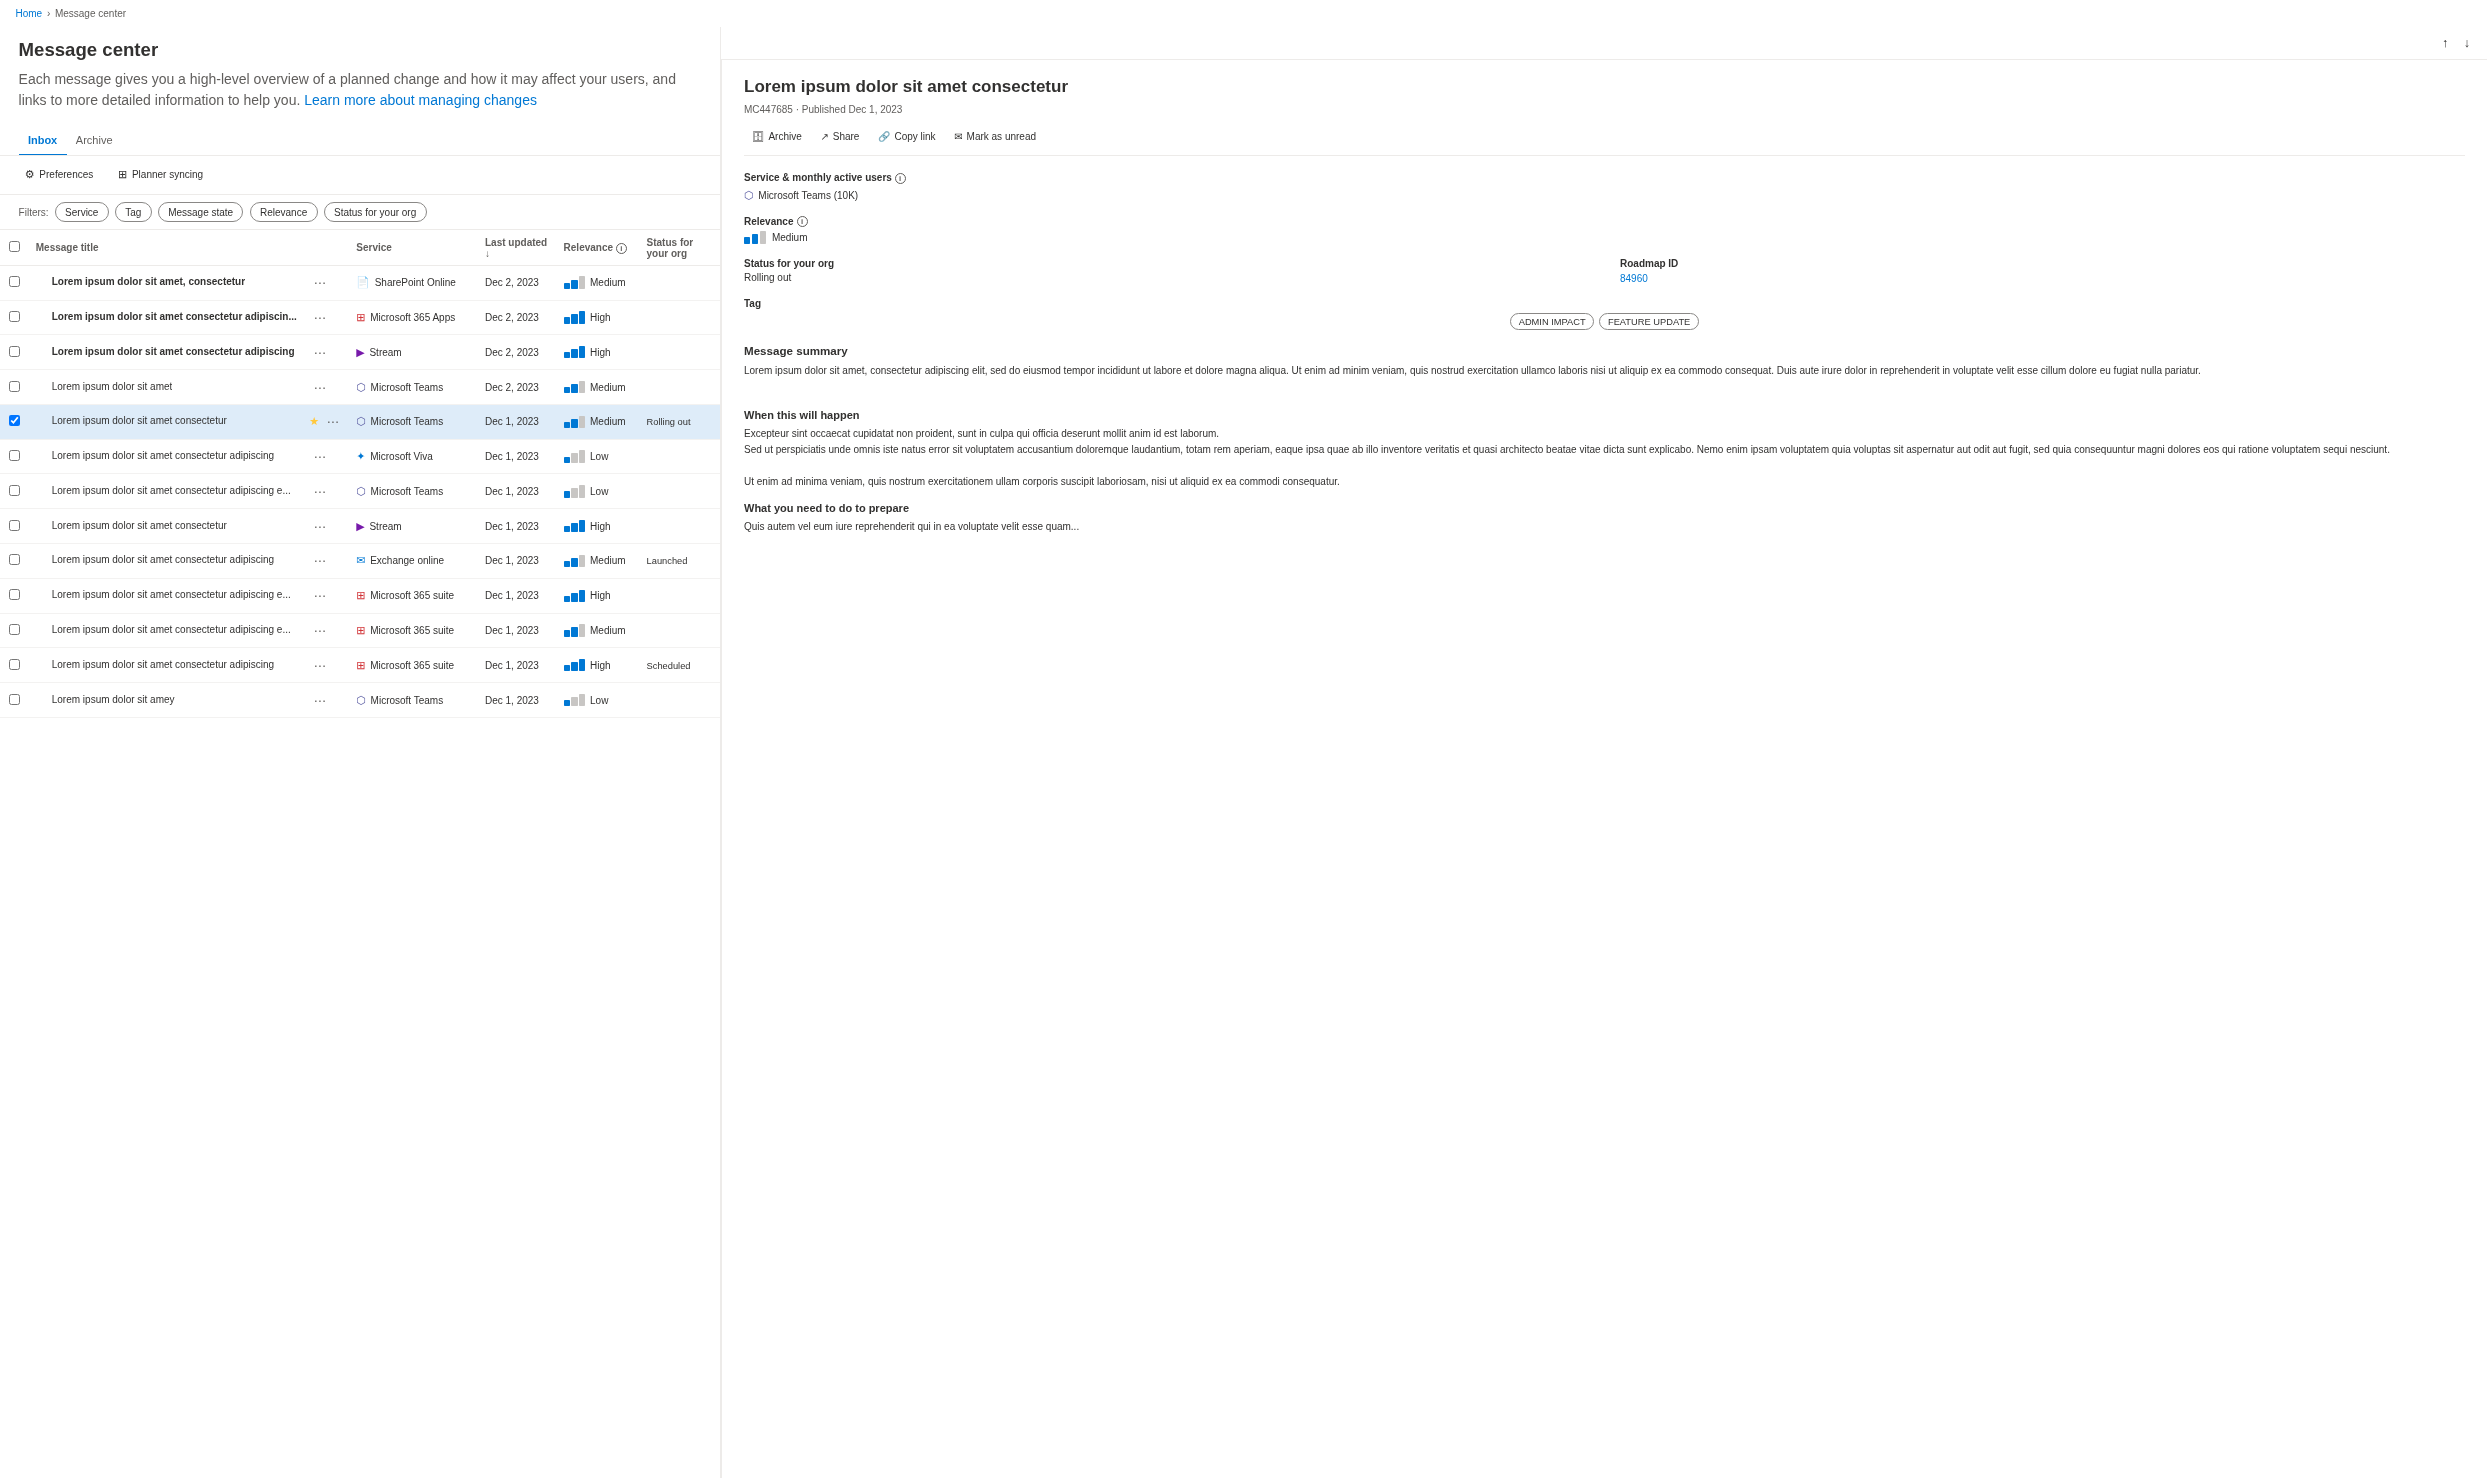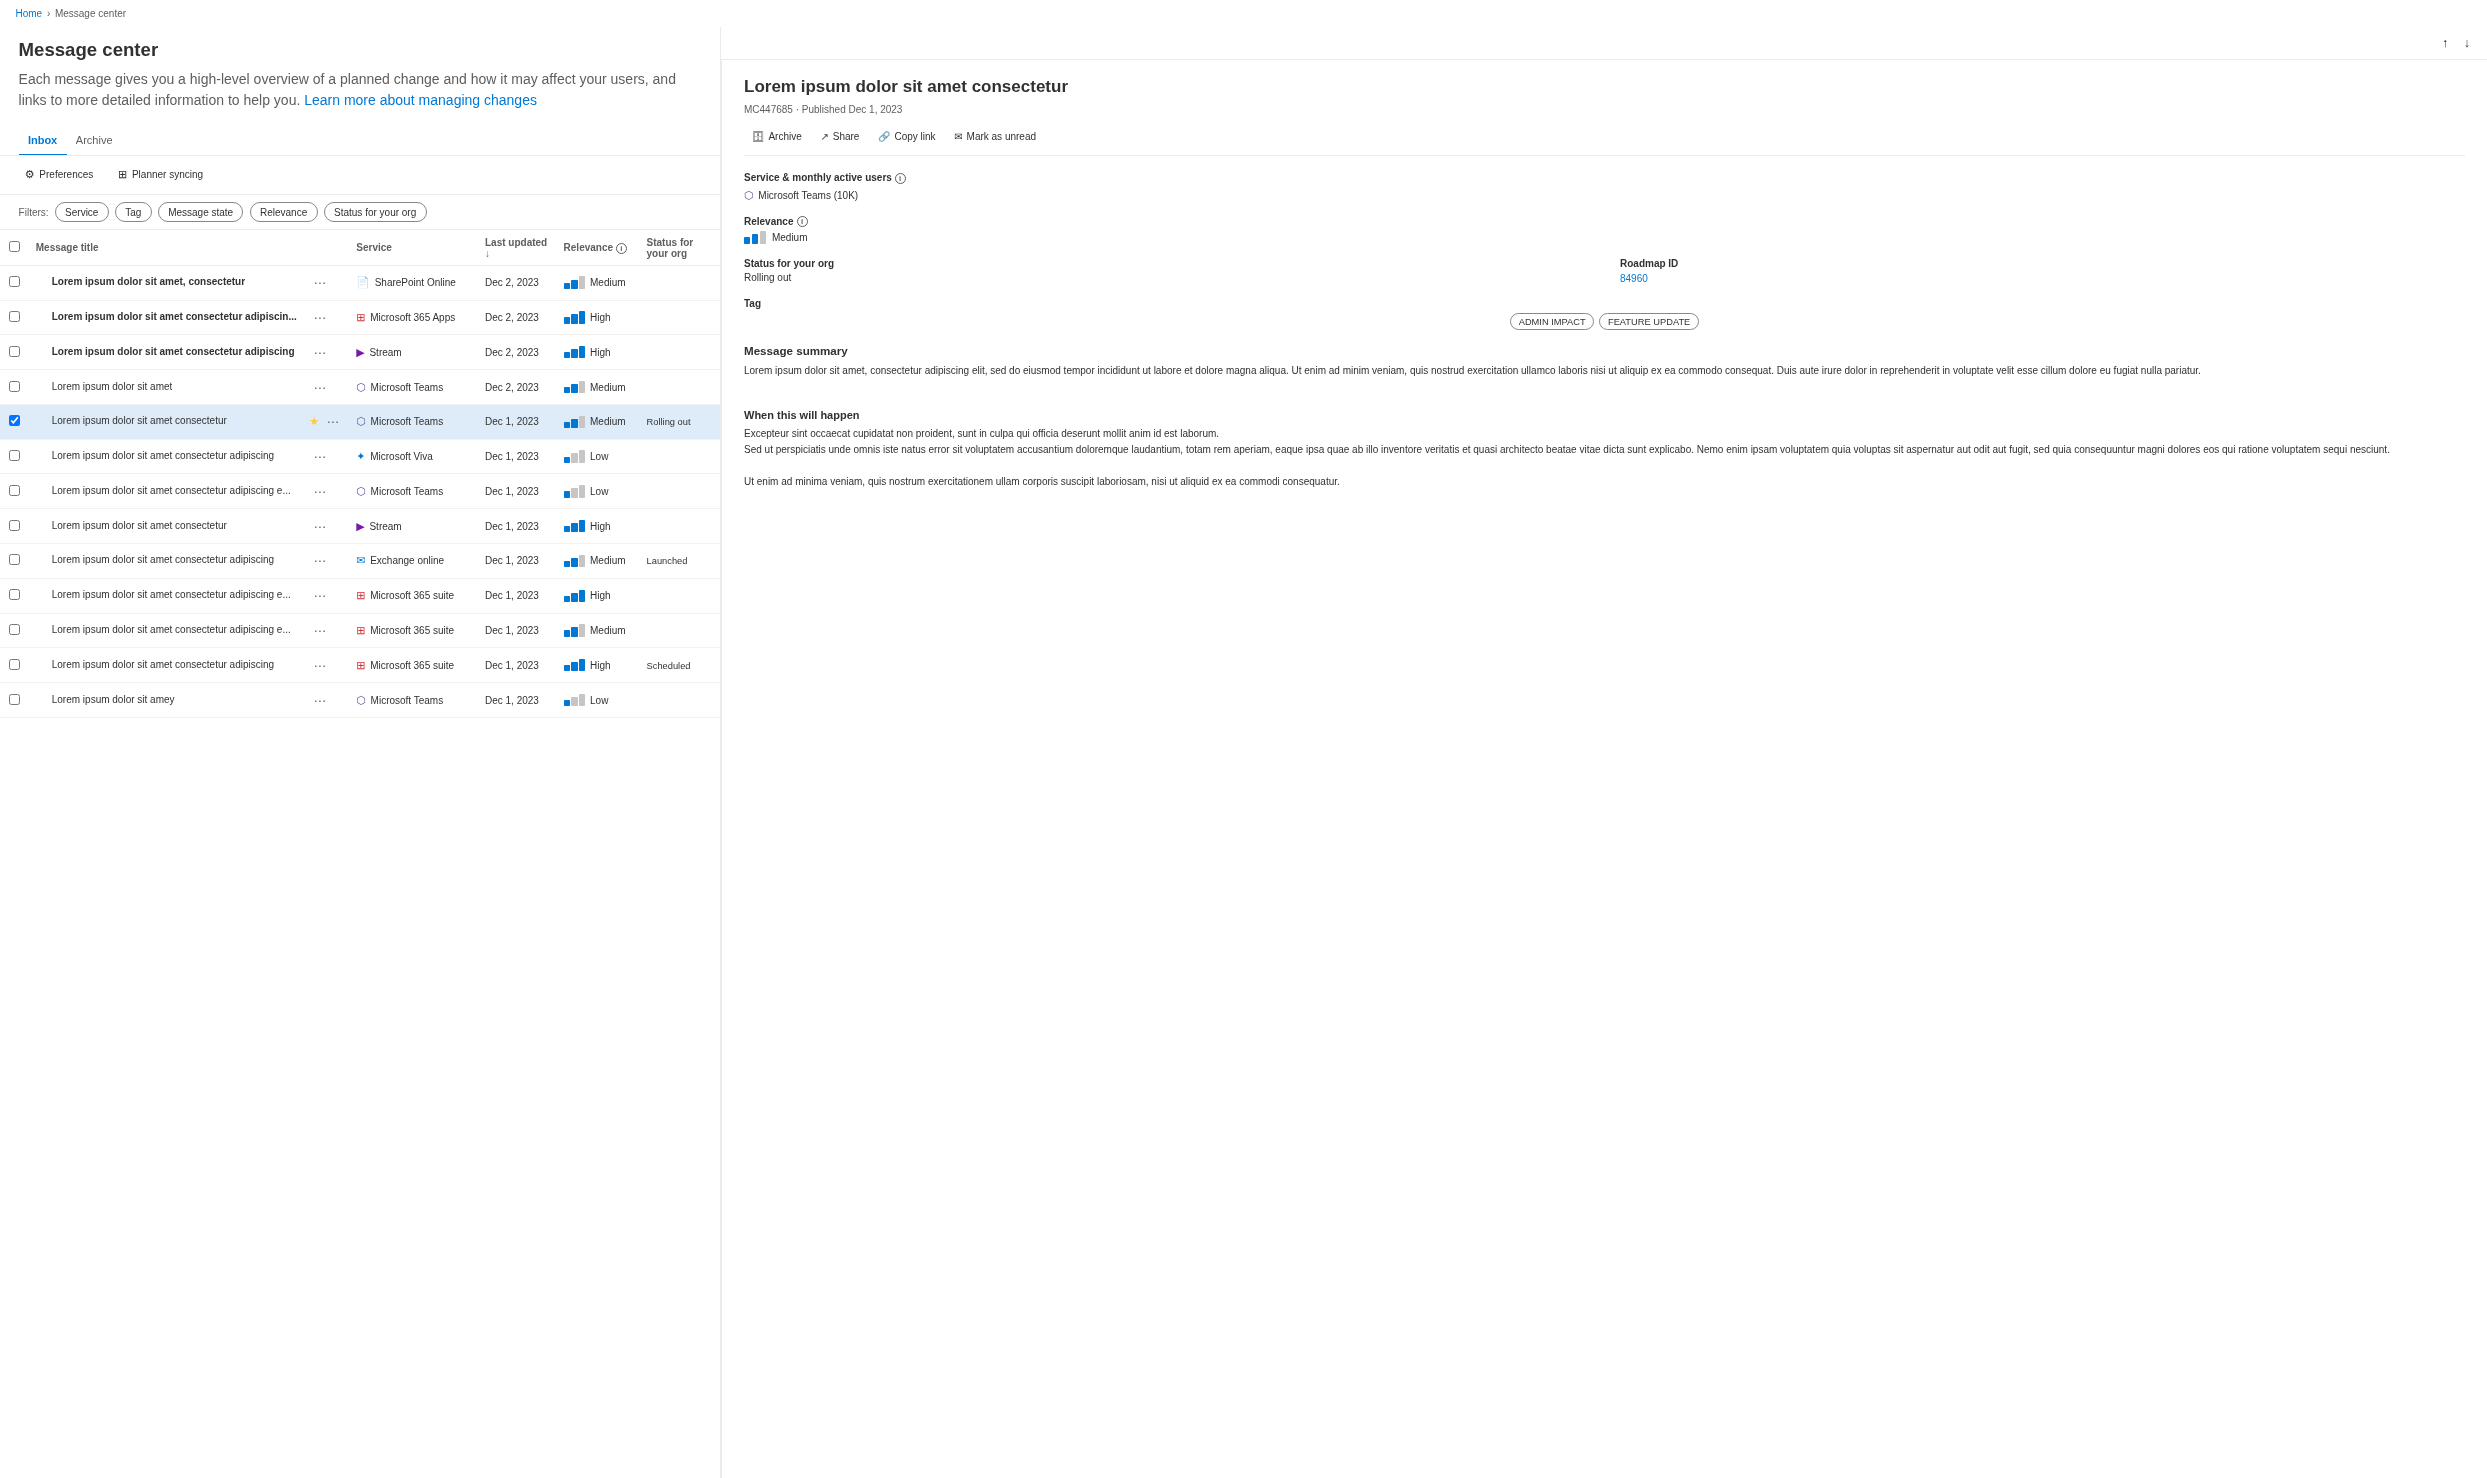--- a/index.html
+++ b/index.html
@@ -737,16 +737,20 @@
         <div class="section-h3">When this will happen</div>
         <div class="summary-body">Excepteur sint occaecat cupidatat non proident, sunt in culpa qui officia deserunt mollit anim id est laborum.</div>
       </div>
 
       <div>
         <div class="summary-body" style="white-space: pre-line;">Sed ut perspiciatis unde omnis iste natus error sit voluptatem accusantium doloremque laudantium, totam rem aperiam, eaque ipsa quae ab illo inventore veritatis et quasi architecto beatae vitae dicta sunt explicabo. Nemo enim ipsam voluptatem quia voluptas sit aspernatur aut odit aut fugit, sed quia consequuntur magni dolores eos qui ratione voluptatem sequi nesciunt.
 
 Ut enim ad minima veniam, quis nostrum exercitationem ullam corporis suscipit laboriosam, nisi ut aliquid ex ea commodi consequatur.</div>
       </div>
 
+      <div>
+        <div class="section-h3">What you need to do to prepare</div>
+        <div class="summary-body">Quis autem vel eum iure reprehenderit qui in ea voluptate velit esse quam...</div>
+      </div>
     </div>
   </div>
 </div>
 
 
 </body></html>

